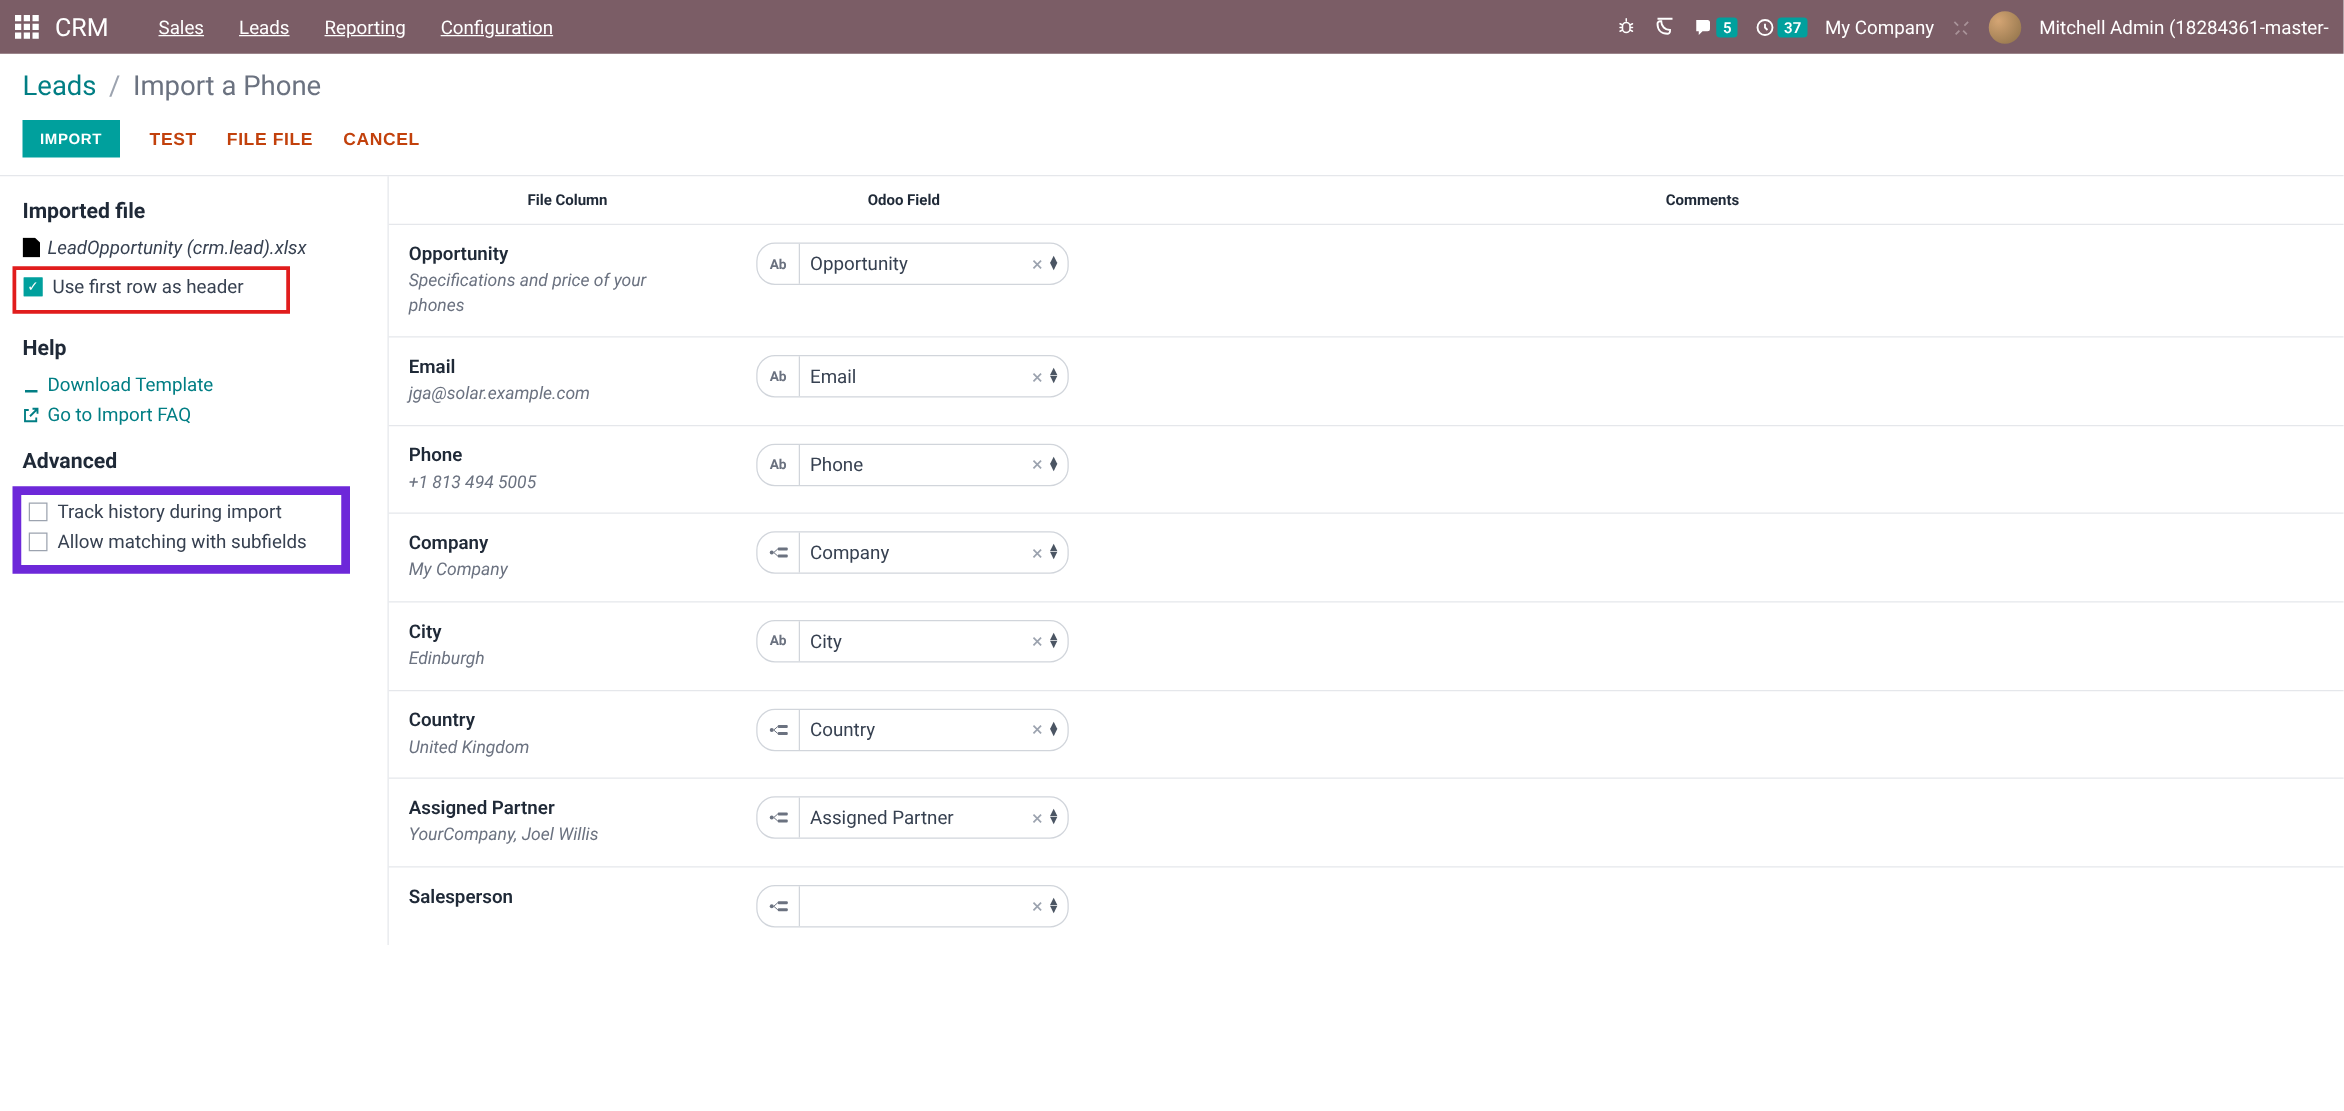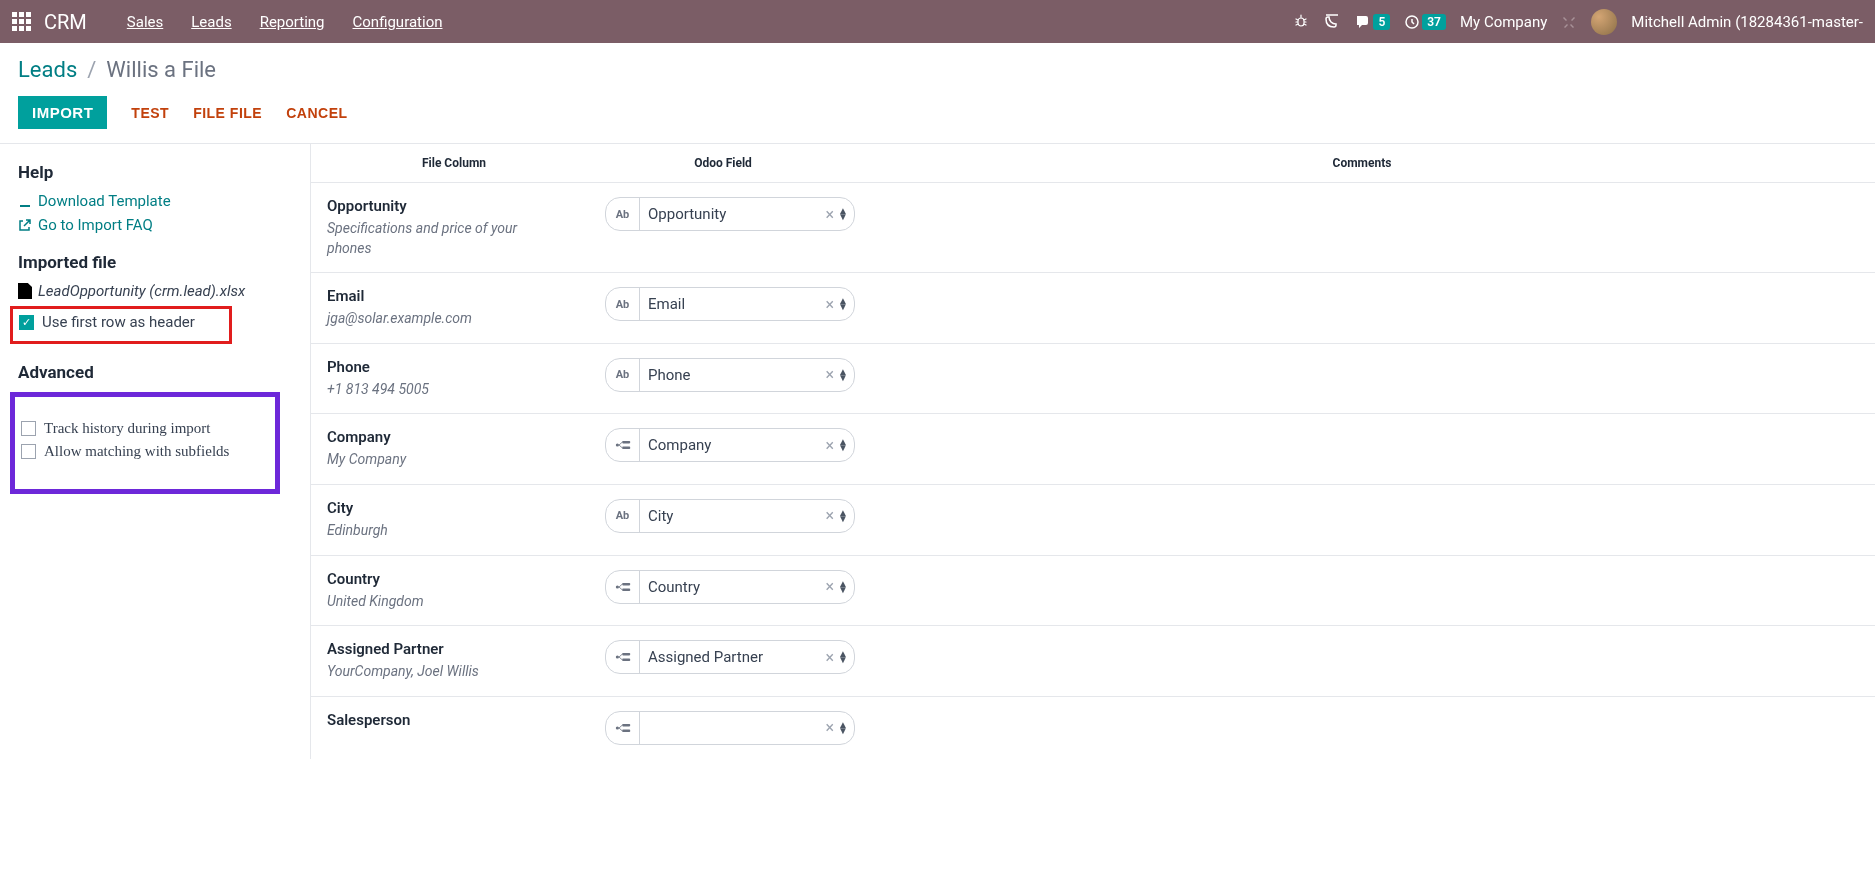--- a/index.html
+++ b/index.html
@@ -18,40 +18,40 @@
   .navbar .company { font-size: 15px; cursor: pointer; }
   .navbar .avatar { width: 26px; height: 26px; border-radius: 50%; background: radial-gradient(circle at 30% 30%, #d4a574, #8b6f47); display: inline-block; }
   .navbar .username { font-size: 15px; }
   
   
   .header { padding: 14px 18px 0; }
   .breadcrumb { font-size: 22px; color: #6b7280; display: flex; align-items: center; gap: 10px; margin-bottom: 14px; }
   .breadcrumb a { color: #017e84; text-decoration: none; cursor: pointer; }
   .breadcrumb .sep { color: #9ca3af; }
   .actions { display: flex; align-items: center; gap: 24px; padding-bottom: 14px; }
-  .btn-primary { background: #00a09d; color: #fff; border: none; padding: 8px 14px; font-size: 15px; font-weight: 600; cursor: pointer; letter-spacing: 0.5px; }
+  .btn-primary { background: #00a09d; color: #fff; border: none; padding: 8px 14px; font-size: 12px; font-weight: 600; cursor: pointer; letter-spacing: 0.5px; }
   .btn-link { color: #c2410c; background: none; border: none; font-size: 14px; font-weight: 600; cursor: pointer; letter-spacing: 0.5px; }
   
   .divider { height: 1px; background: #e5e7eb; }
   
   
   .main { display: flex; }
   .sidebar { width: 310px; padding: 18px; flex-shrink: 0; }
   .sidebar h3 { font-size: 17px; font-weight: 700; color: #1f2937; margin-bottom: 10px; }
   .file-row { display: flex; align-items: center; gap: 6px; font-style: italic; color: #374151; margin-bottom: 6px; }
   .file-icon { width: 14px; height: 16px; background: #000; clip-path: polygon(0 0, 70% 0, 100% 25%, 100% 100%, 0 100%); }
   .checkbox-row { display: flex; align-items: center; gap: 8px; margin-bottom: 6px; cursor: pointer; font-size: 15px; }
   .checkbox { width: 15px; height: 15px; border: 1px solid #9ca3af; display: inline-flex; align-items: center; justify-content: center; font-size: 11px; color: #fff; flex-shrink: 0; }
   .checkbox.checked { background: #00a09d; border-color: #00a09d; }
   .help-link { color: #017e84; display: flex; align-items: center; gap: 6px; cursor: pointer; margin-bottom: 6px; font-size: 15px; }
   .sidebar-section { margin-bottom: 18px; }
   
   
   .highlight-1 { border: 3px solid #e11d1d; padding: 4px 6px; margin-left: -8px; margin-right: 60px; }
-  .highlight-2 { border: 5px solid #6d28d9; padding: 23px 6px; margin-left: -8px; margin-right: 12px; font-family: Liberation Serif, serif; }
+  .highlight-2 { border: 7px solid #6d28d9; padding: 4px 6px; margin-left: -8px; margin-right: 12px; }
   
   
   .content { flex: 1; border-left: 1px solid #e5e7eb; }
   .col-headers { display: flex; padding: 12px 16px; font-weight: 700; font-size: 12px; color: #1f2937; text-align: center; }
   .col-headers .col-file { width: 254px; }
   .col-headers .col-field { width: 284px; }
   .col-headers .col-comments { flex: 1; }
   
   .map-row { display: flex; padding: 14px 16px; border-top: 1px solid #e5e7eb; align-items: flex-start; gap: 24px; }
   .map-row .col-file { width: 254px; padding-right: 16px; }
@@ -123,61 +123,61 @@
     </span>
     <span class="avatar"></span>
     <span class="username">Mitchell Admin (18284361-master-</span>
   </div>
 </div>
 
 <div class="header">
   <div class="breadcrumb">
     <a>Leads</a>
     <span class="sep">/</span>
-    <span>Willis a File</span>
+    <span>Import a Phone</span>
   </div>
   <div class="actions">
     <button class="btn-primary">IMPORT</button>
     <button class="btn-link">TEST</button>
     <button class="btn-link">FILE FILE</button>
     <button class="btn-link">CANCEL</button>
   </div>
 </div>
 <div class="divider"></div>
 
 <div class="main">
   <div class="sidebar">
+
+    <div class="sidebar-section">
+      <h3>Imported file</h3>
+      <div class="file-row">
+        <span class="file-icon"></span>
+        <span>LeadOpportunity (crm.lead).xlsx</span>
+      </div>
+      <div class="highlight-1">
+        <div class="checkbox-row">
+          <span class="checkbox checked">✓</span>
+          <span>Use first row as header</span>
+        </div>
+      </div>
+    </div>
 
     <div class="sidebar-section">
       <h3>Help</h3>
       <div class="help-link">
         <svg width="14" height="14" viewBox="0 0 14 14" fill="#017e84">
             <path d="M7 1v7m0 0L4 5m3 3l3-3M2 11h10v2H2z"></path>
           </svg>
         <span>Download Template</span>
       </div>
       <div class="help-link">
         <svg width="14" height="14" viewBox="0 0 14 14" fill="none" stroke="#017e84" stroke-width="1.5">
             <path d="M5 3H2v9h9V9M8 2h4v4M12 2L6 8"></path>
           </svg>
         <span>Go to Import FAQ</span>
-      </div>
-    </div>
-
-    <div class="sidebar-section">
-      <h3>Imported file</h3>
-      <div class="file-row">
-        <span class="file-icon"></span>
-        <span>LeadOpportunity (crm.lead).xlsx</span>
-      </div>
-      <div class="highlight-1">
-        <div class="checkbox-row">
-          <span class="checkbox checked">✓</span>
-          <span>Use first row as header</span>
-        </div>
       </div>
     </div>
 
     <div class="sidebar-section">
       <h3>Advanced</h3>
       <div class="highlight-2">
         <div class="checkbox-row">
           <span class="checkbox"></span>
           <span>Track history during import</span>
         </div>

